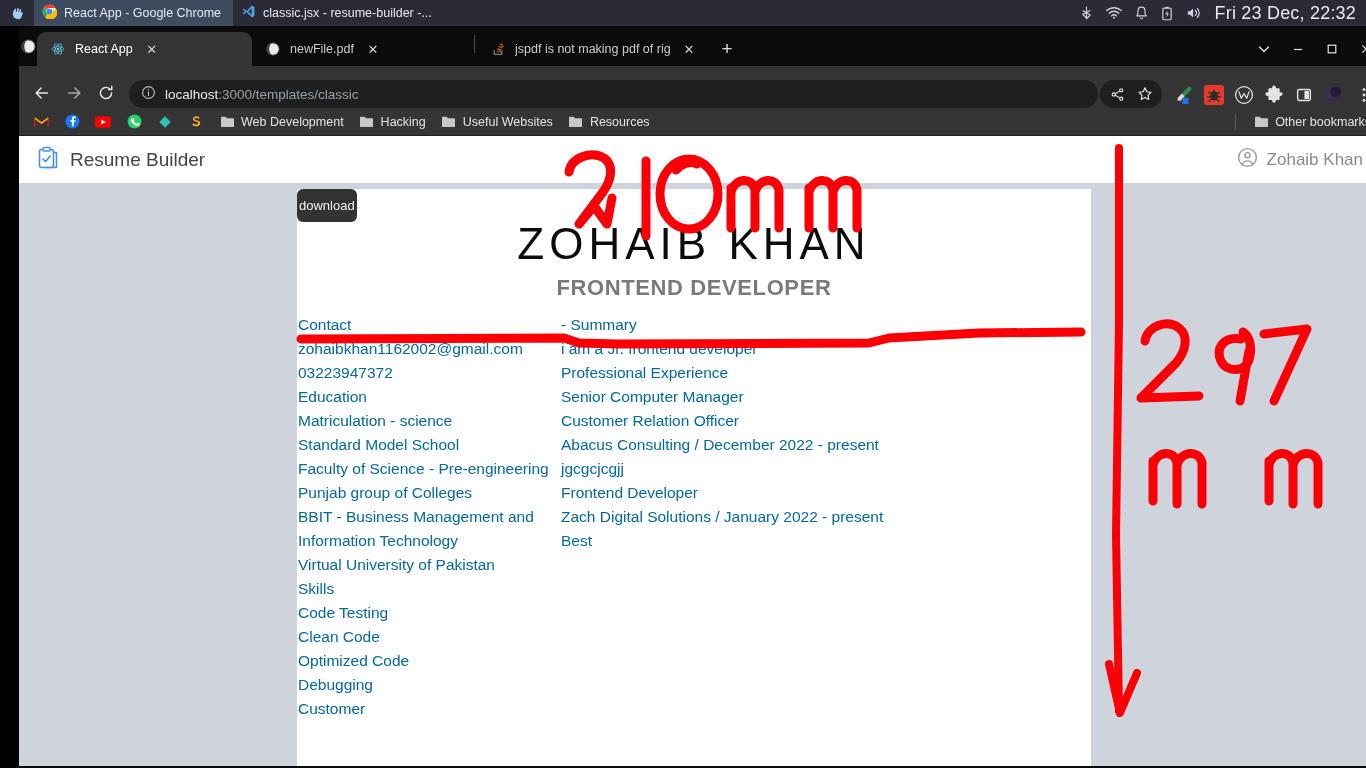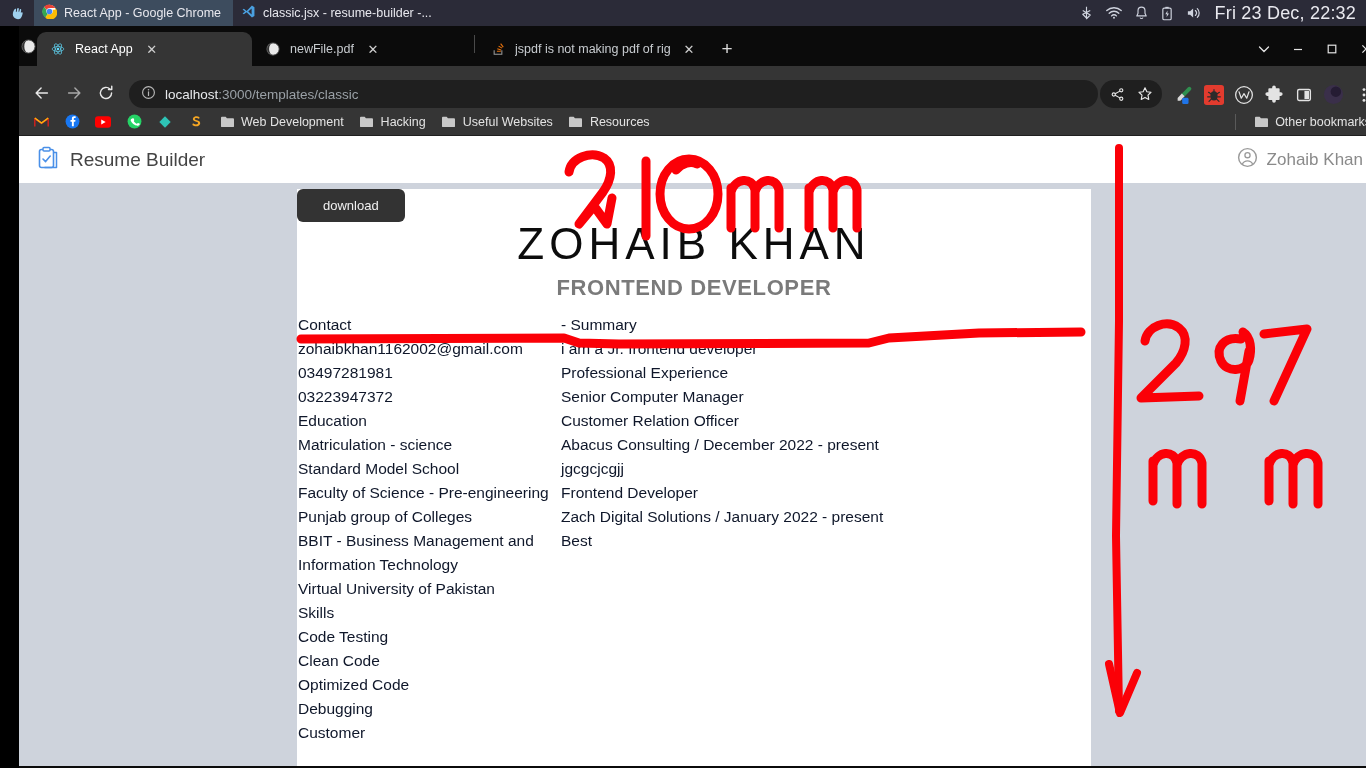--- a/index.html
+++ b/index.html
@@ -140,35 +140,35 @@
   #page-area { position: relative; height: 583px; }
   #resume-paper {
     position: absolute; left: 278px; top: 6px;
     width: 794px; height: 577px;
     background: #fff;
   }
   #download-btn {
     position: absolute; left: 0px; top: 0px;
     background: #333; color: #f0f0f0;
     font-size: 13px; border: none; border-radius: 6px;
-    padding: 9px 26px; font-family: "Liberation Sans", sans-serif;
+    padding: 9px 2px; font-family: "Liberation Sans", sans-serif;
   }
   #resume-name {
     text-align: center; font-size: 44px; font-weight: 300;
     letter-spacing: 5px; color: #0c0c0c;
     padding-top: 32px; line-height: 1.05;
   }
   #resume-role {
     text-align: center; font-size: 22px; font-weight: 700;
     letter-spacing: .6px; color: #7a7a7a; margin-top: 8px;
   }
   #resume-cols { display: flex; margin-top: 12px; }
   #col-left { width: 264px; flex: 0 0 264px; padding-left: 1px; }
   #col-right { flex: 1; padding-left: 0px; }
-  .rline { font-size: 15.5px; color: #0f172a; line-height: 24px; white-space: nowrap; }
+  .rline { font-size: 15.5px; color: #0369a1; line-height: 24px; white-space: nowrap; }
 
   
   #annot { position: absolute; left: 0; top: 0; width: 1366px; height: 630px; pointer-events: none; }
 
   
   #pagescroll {
     position: absolute; right: 0; top: 0;
     width: 15px; height: 630px;
     background: #f1f1f1;
     border-left: 1px solid #dcdcdc;
@@ -550,21 +550,20 @@
 
     <div id="page-area">
       <div id="resume-paper">
         <button id="download-btn">download</button>
         <div id="resume-name">ZOHAIB KHAN</div>
         <div id="resume-role">FRONTEND DEVELOPER</div>
         <div id="resume-cols">
           <div id="col-left">
             <div class="rline">Contact</div>
             <div class="rline">zohaibkhan1162002@gmail.com</div>
-            <div class="rline">03497281981</div>
             <div class="rline">03223947372</div>
             <div class="rline">Education</div>
             <div class="rline">Matriculation - science</div>
             <div class="rline">Standard Model School</div>
             <div class="rline">Faculty of Science - Pre-engineering</div>
             <div class="rline">Punjab group of Colleges</div>
             <div class="rline">BBIT - Business Management and</div>
             <div class="rline">Information Technology</div>
             <div class="rline">Virtual University of Pakistan</div>
             <div class="rline">Skills</div>

